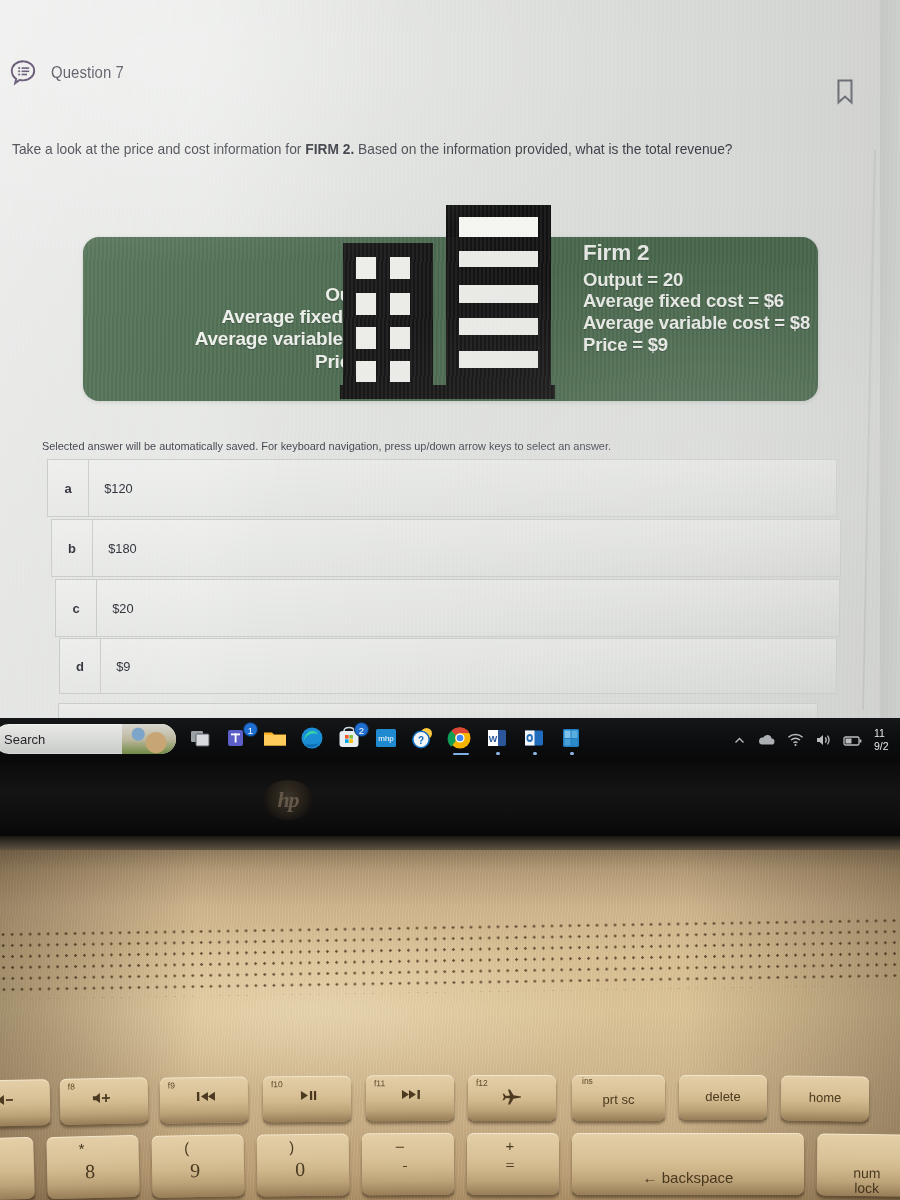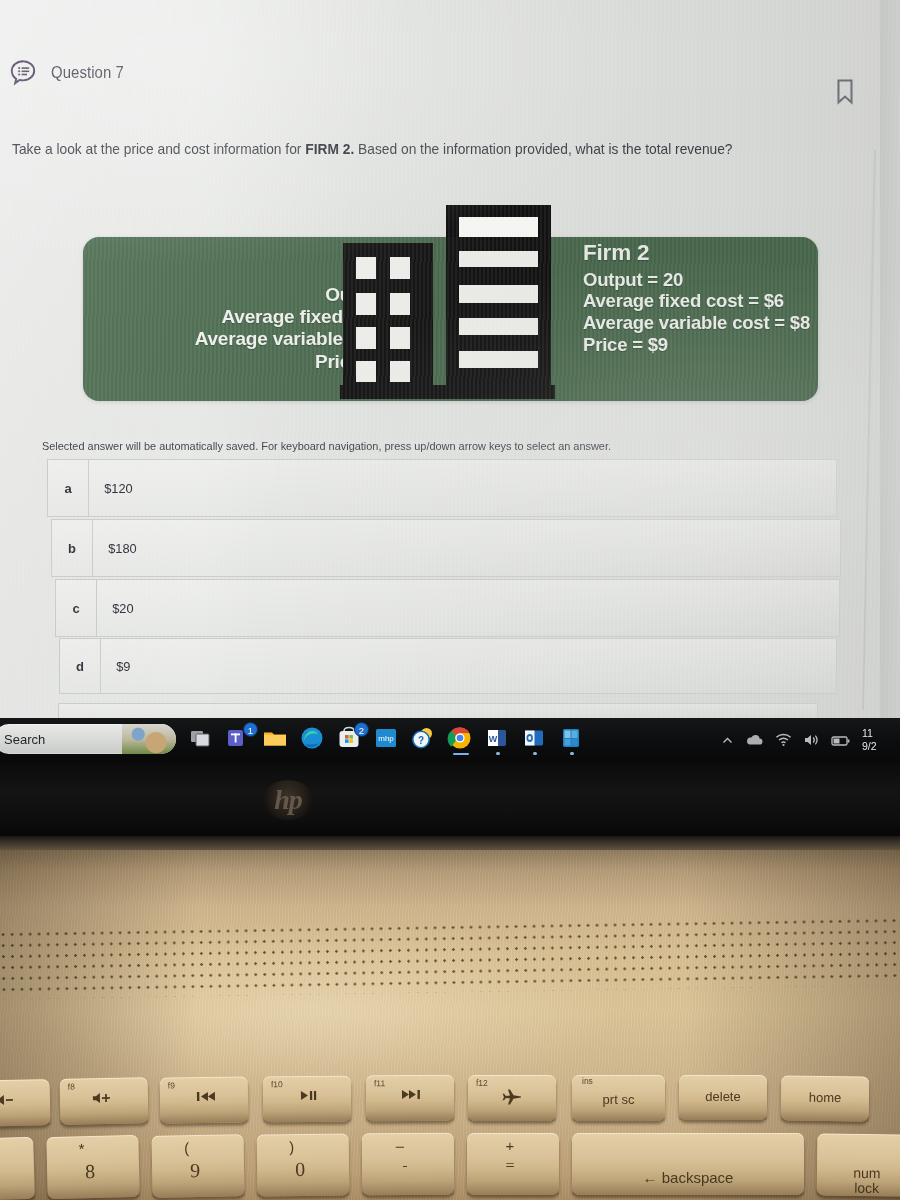--- a/index.html
+++ b/index.html
@@ -152,41 +152,41 @@
     border-radius: 50%; background: #1f6fd0; color: #fff;
     font-size: 9.5px; line-height: 15px; text-align: center;
     border: 1px solid #0c2b52;
   }
   .runbar {
     position: absolute; bottom: 0px; left: 50%; transform: translateX(-50%);
     width: 16px; height: 2.5px; border-radius: 2px; background: #7fb0e8;
   }
   .runbar.dot { width: 4px; height: 3px; background: #8fb7e6; }
 
-  .tray { position: absolute; right: 14px; top: 0; height: 44px; display: flex; align-items: center; gap: 11px; }
+  .tray { position: absolute; right: 2px; top: 0; height: 44px; display: flex; align-items: center; gap: 11px; }
   .tray svg { display:block; opacity: .82; }
   .clock {
     color: #e4e6e8; font-size: 10.5px; line-height: 1.25; text-align: left;
     width: 24px; overflow: hidden; white-space: nowrap;
   }
 
   
   .bezel {
     position: absolute; left: 0; top: 762px; width: 900px; height: 78px;
     background: linear-gradient(to bottom, #0b0b0c 0%, #141414 40%, #0e0e0f 72%, #050505 100%);
   }
   .hp-logo {
     position: absolute; left: 262px; top: 780px; width: 52px; height: 40px;
     border-radius: 50%;
     background: radial-gradient(circle at 50% 42%, #3c3429 0%, #241f18 48%, #121010 75%, #0a0909 100%);
     display: flex; align-items: center; justify-content: center;
   }
   .hp-logo span {
     font-family: "Liberation Serif", serif; font-style: italic; font-weight: 700;
-    font-size: 28px; color: #6d6151; letter-spacing: -1px; opacity: .85;
+    font-size: 22px; color: #6d6151; letter-spacing: -1px; opacity: .85;
   }
   .hinge {
     position: absolute; left: 0; top: 836px; width: 900px; height: 16px;
     background: linear-gradient(to bottom, #1a1611 0%, #2e2a22 25%, #4a4134 60%, #6a5b45 100%);
   }
   .deck {
     position: absolute; left: 0; top: 850px; width: 900px; height: 350px;
     background:
       linear-gradient(to bottom,
         #8e7a5c 0%, #b59c77 6%, #cfb58d 16%, #d9c093 30%,

